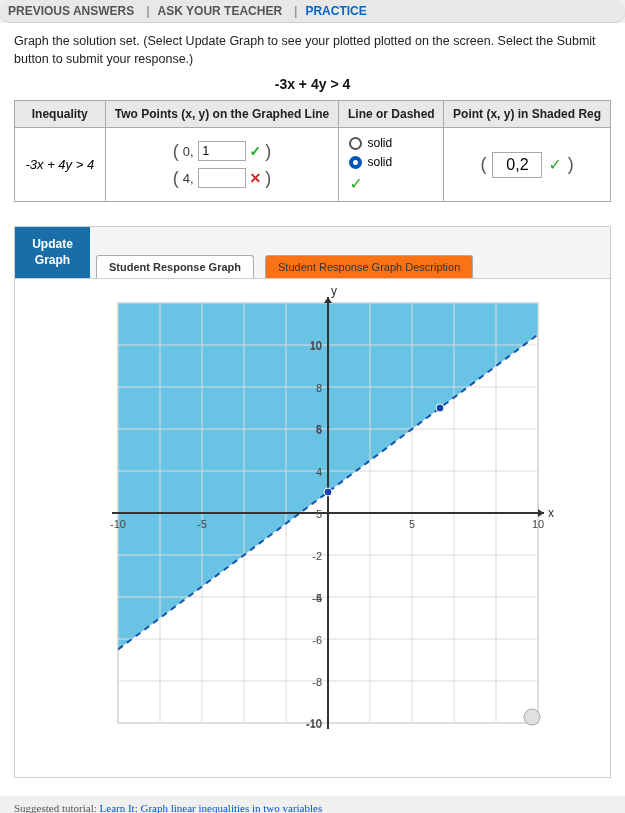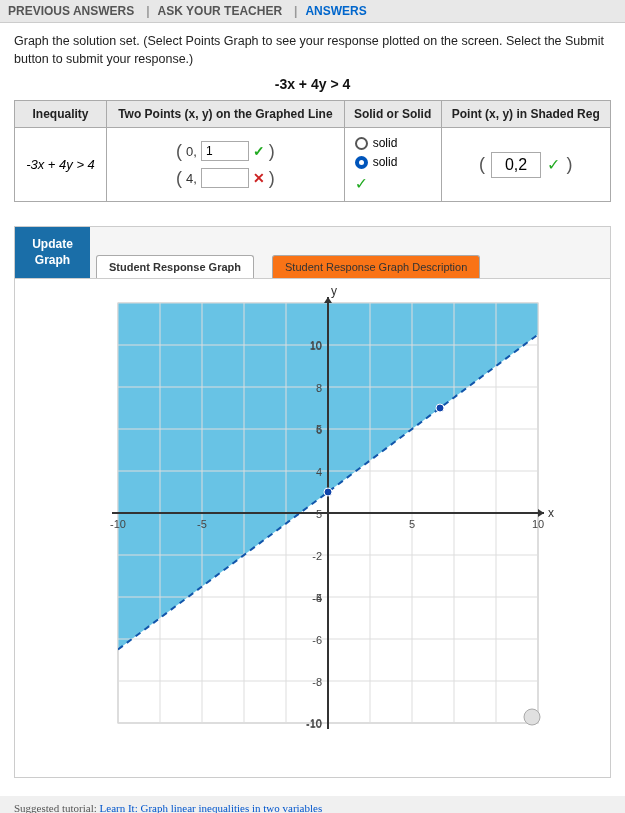--- a/index.html
+++ b/index.html
@@ -12,20 +12,21 @@
       overflow-x: hidden;
     }
     .top-bar {
       display: flex;
       gap: 0;
       background: #e8e8e8;
       border-bottom: 1px solid #ccc;
       padding: 4px 8px;
       font-size: 12px;
       color: #333;
+      border-radius: 10px;
     }
     .top-bar span {
       margin-right: 12px;
       color: #555;
       font-weight: bold;
       cursor: pointer;
     }
     .main-content {
       background: #fff;
       padding: 10px 14px 10px 14px;
@@ -164,21 +165,21 @@
       font-size: 13px;
       font-weight: bold;
       cursor: pointer;
       text-align: center;
       min-width: 75px;
       line-height: 1.3;
     }
     .graph-tabs {
       display: flex;
       align-items: flex-end;
-      gap: 15px;
+      gap: 8px;
       padding-left: 6px;
       padding-bottom: 0;
       background: #f5f5f5;
       flex: 1;
     }
     .graph-tab {
       background: #f97316;
       border: 1px solid #aaa;
       border-bottom: none;
       padding: 5px 12px;
@@ -232,35 +233,35 @@
     }
   </style>
 </head>
 <body>
 
 <div class="top-bar">
   <span>PREVIOUS ANSWERS</span>
   <span style="color:#999;margin-right:8px;">|</span>
   <span>ASK YOUR TEACHER</span>
   <span style="color:#999;margin-right:8px;"> | </span>
-  <span style="color:#0066cc;">ANSWERS</span>
+  <span style="color:#0066cc;">PRACTICE</span>
 </div>
 
 <div class="main-content">
 
-  <p class="instruction">Graph the solution set. (Select Points Graph to see your response plotted on the screen. Select the Submit button to submit your response.)</p>
+  <p class="instruction">Graph the solution set. (Select Update Graph to see your plotted plotted on the screen. Select the Submit button to submit your response.)</p>
 
   <div class="equation-title">-3x + 4y &gt; 4</div>
 
   <table class="ineq-table">
     <thead>
       <tr>
         <th>Inequality</th>
         <th>Two Points (x, y) on the Graphed Line</th>
-        <th>Solid or Solid</th>
+        <th>Line or Dashed</th>
         <th>Point (x, y) in Shaded Reg</th>
       </tr>
     </thead>
     <tbody>
       <tr>
         <td class="ineq-label">-3x + 4y &gt; 4</td>
         <td>
           <div class="points-cell">
             <div class="point-input-row">
               <span class="point-paren">(</span>

